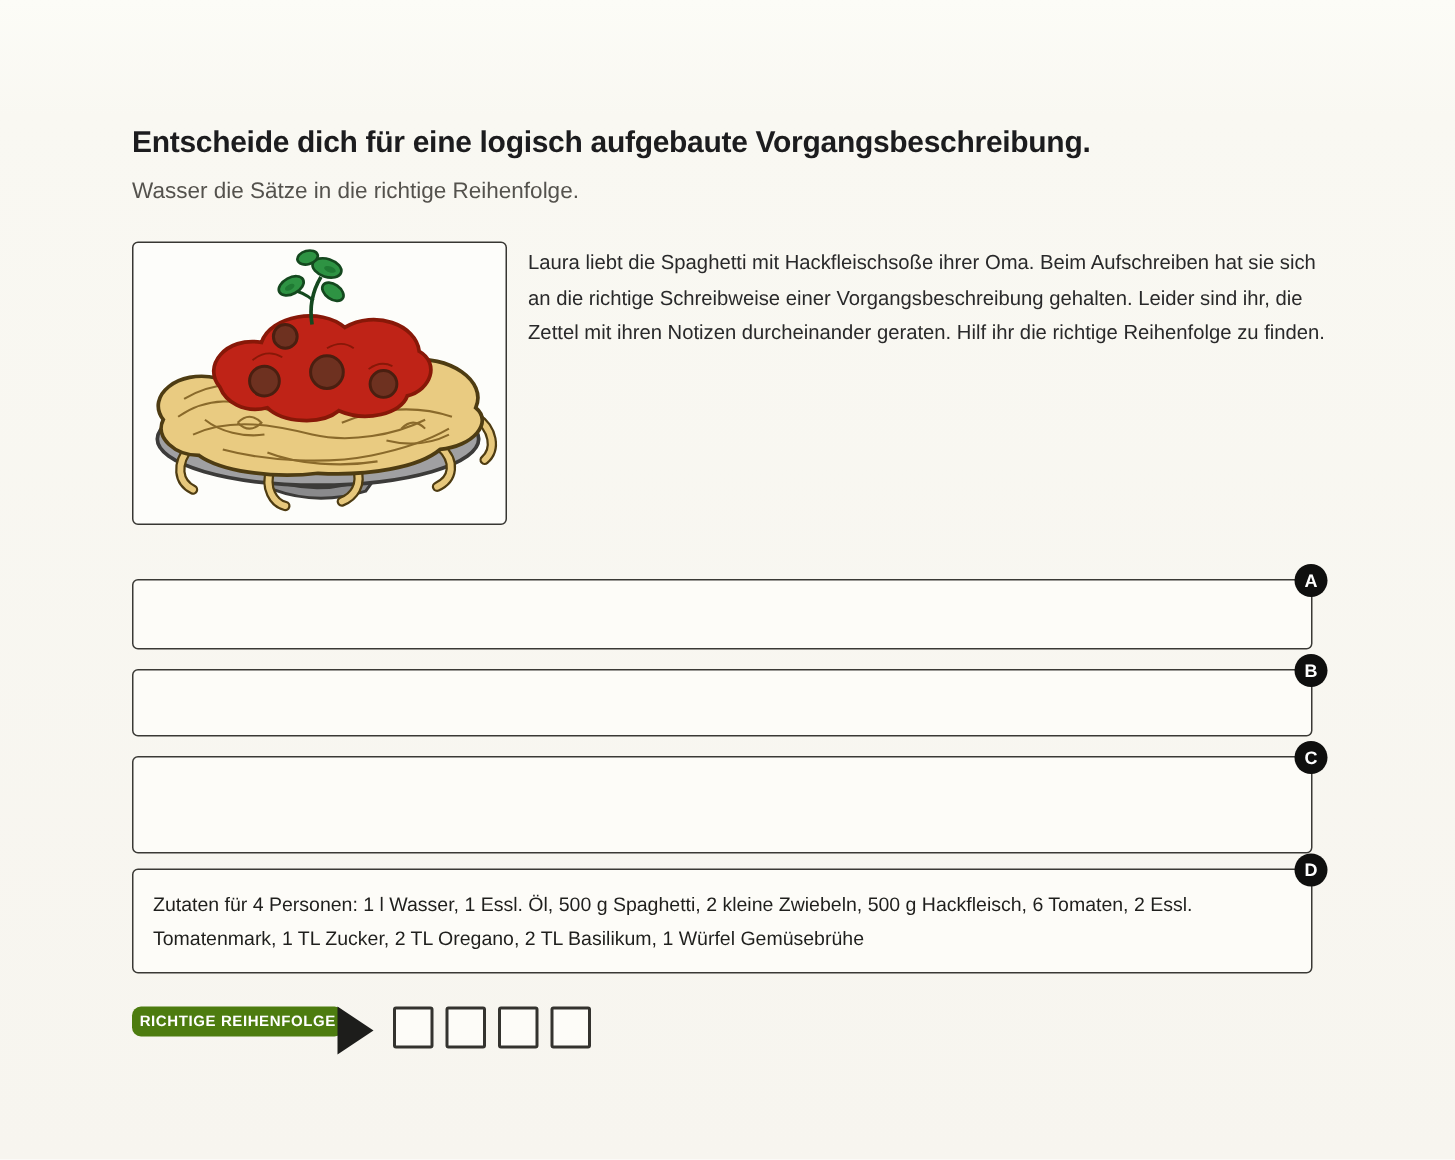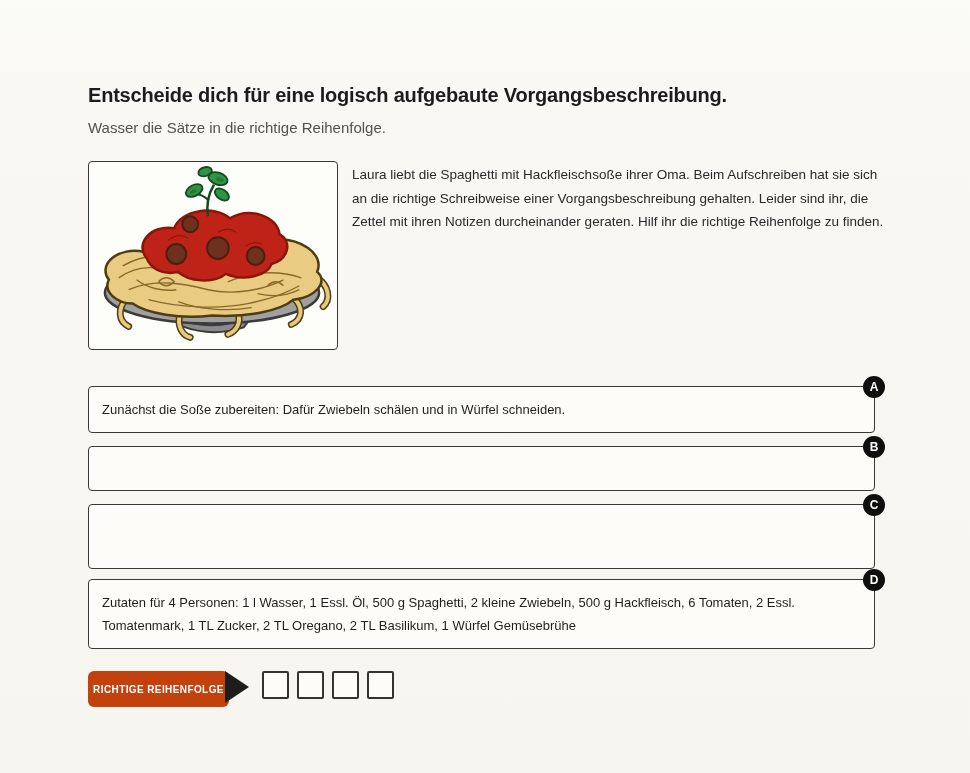--- a/index.html
+++ b/index.html
@@ -42,22 +42,22 @@
   .card-d { top:579px; height:70px; }
   .badge {
     position:absolute; top:-11px; right:-11px;
     width:22px; height:22px; border-radius:50%;
     background:#0f0f0e; color:#ffffff;
     font-size:12px; font-weight:700;
     display:flex; align-items:center; justify-content:center;
   }
   .answer-banner {
     position:absolute; left:88px; top:671px;
-    width:141px; height:36px;
-    background:#c2410c; border-radius:6px;
+    width:141px; height:20px;
+    background:#4d7c0f; border-radius:6px;
     color:#ffffff; font-size:10px; font-weight:700; letter-spacing:0.4px;
     display:flex; align-items:center; justify-content:center;
     white-space:nowrap;
   }
   .answer-banner::after {
     content:""; position:absolute; left:calc(100% - 4px); top:0;
     border-top:16px solid transparent; border-bottom:16px solid transparent;
     border-left:24px solid #1d1d1b;
   }
   .answer-slots {
@@ -145,21 +145,20 @@
           <ellipse cx="105" cy="29" rx="3.5" ry="1.8" transform="rotate(-28 105 29)"></ellipse>
         </g>
       </g>
     </svg>
   </figure>
 
   <p class="intro-text">Laura liebt die Spaghetti mit Hackfleischsoße ihrer Oma. Beim Aufschreiben hat sie sich an die richtige Schreibweise einer Vorgangsbeschreibung gehalten. Leider sind ihr, die Zettel mit ihren Notizen durcheinander geraten. Hilf ihr die richtige Reihenfolge zu finden.</p>
 
   <section>
     <div class="sentence-card card-a">
-      <span class="card-text">Zunächst die Soße zubereiten: Dafür Zwiebeln schälen und in Würfel schneiden.</span>
       <span class="badge">A</span>
     </div>
     <div class="sentence-card card-b">
       <span class="badge">B</span>
     </div>
     <div class="sentence-card card-c">
       <span class="badge">C</span>
     </div>
     <div class="sentence-card card-d">
       <span class="card-text">Zutaten für 4 Personen: 1 l Wasser, 1 Essl. Öl, 500 g Spaghetti, 2 kleine Zwiebeln, 500 g Hackfleisch, 6 Tomaten, 2 Essl. Tomatenmark, 1 TL Zucker, 2 TL Oregano, 2 TL Basilikum, 1 Würfel Gemüsebrühe</span>

